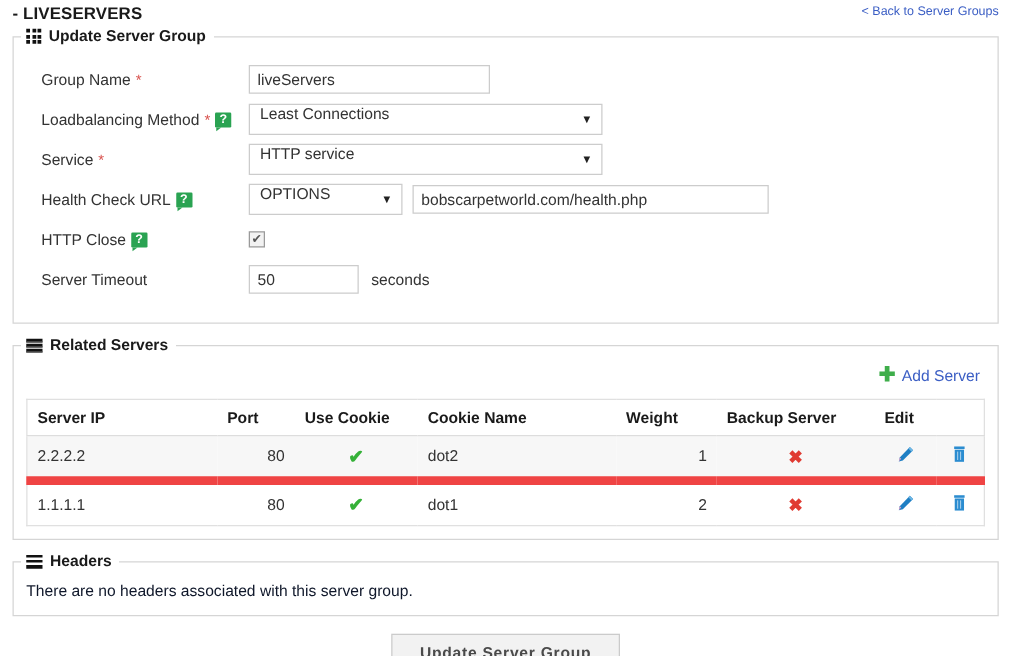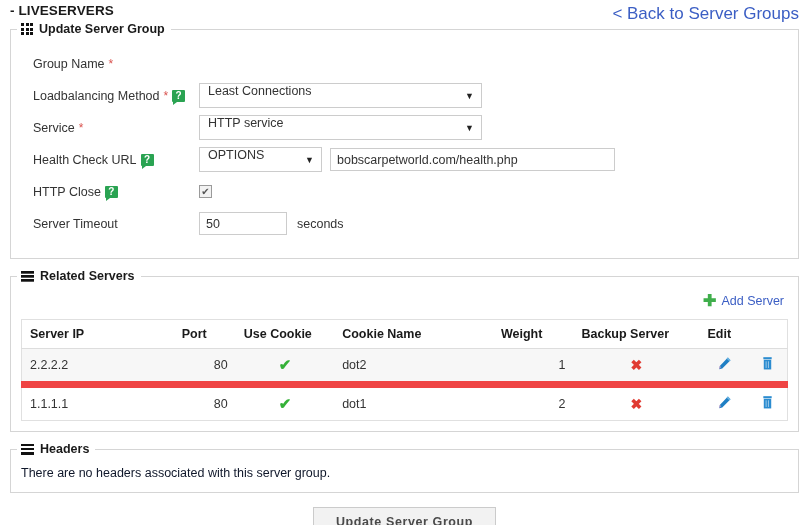--- a/index.html
+++ b/index.html
@@ -35,21 +35,21 @@
     top: 3px;
     font-size: 13.5px;
     font-weight: bold;
     color: #1a1a1a;
     letter-spacing: 0.1px;
   }
   .back-link {
     position: absolute;
     right: 10px;
     top: 4px;
-    font-size: 17px;
+    font-size: 10px;
     color: #3b5ec4;
     text-decoration: none;
     cursor: pointer;
   }
 
   
   fieldset.box {
     border: 1px solid #d5d5d5;
     margin: 0 10px 10px 10px;
     padding: 0;
@@ -322,20 +322,21 @@
       <span>Update Server Group</span>
     </legend>
 
     <div class="form-body">
 
       <div class="frow">
         <div class="flabel">
           <span>Group Name</span>
             <span class="req">*</span>
         </div>
+        <input type="text" class="txt w-groupname" value="liveServers" style="">
       </div>
 
       <div class="frow">
         <div class="flabel">
           <span>Loadbalancing Method</span>
           <span class="req">*</span>
           <span class="help">?</span>
         </div>
         <div class="sel w-sel-lb">
           <span>Least Connections</span>

